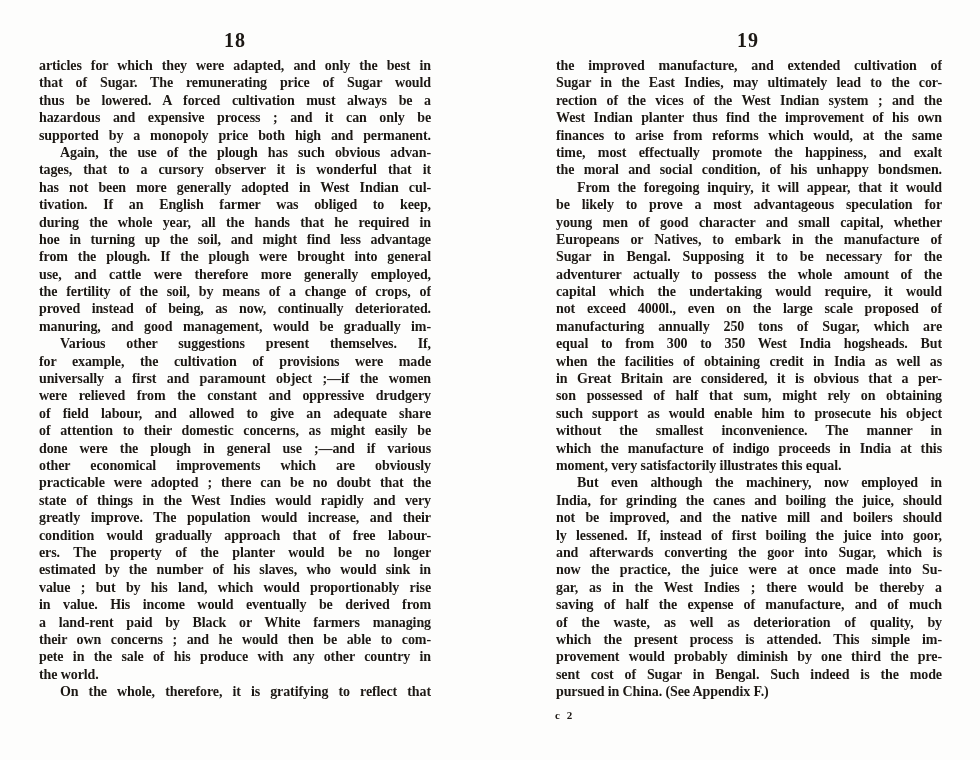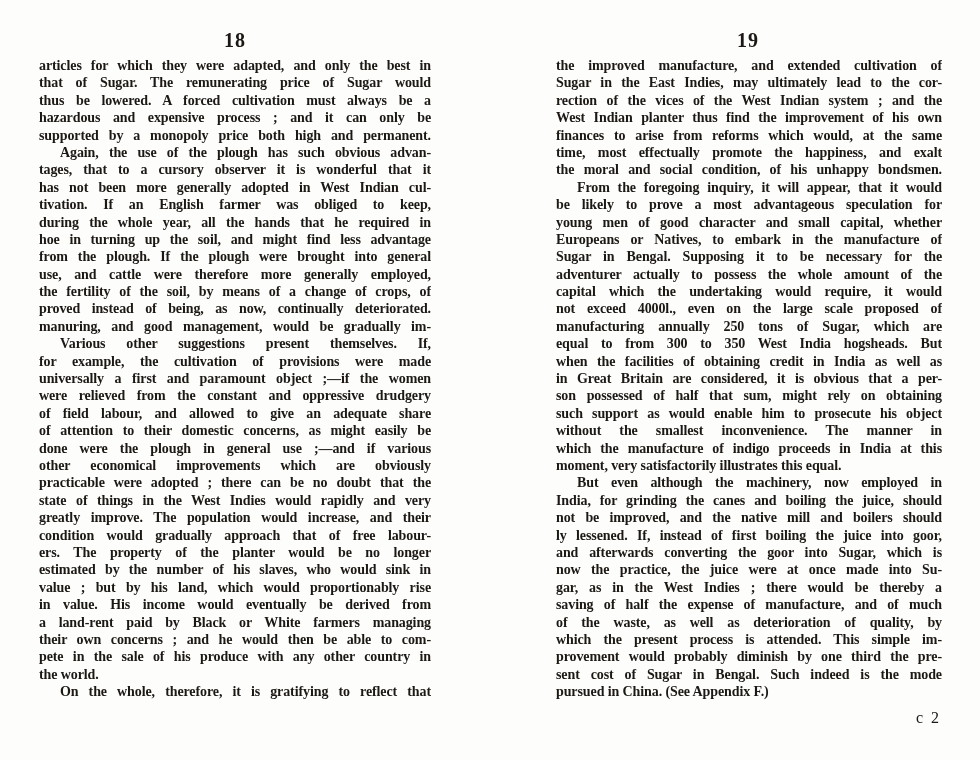--- a/index.html
+++ b/index.html
@@ -45,23 +45,23 @@
     white-space: normal;
     letter-spacing: -0.1px;
   }
   .line.indent { padding-left: 21px; }
   .line.para-end { text-align-last: left; }
   .signature-mark {
     position: absolute;
     top: 709px;
     left: 45px;
     width: 386px;
-    text-align: right;
-    font-size: 16px;
-    font-weight: 400;
+    text-align: left;
+    font-size: 11px;
+    font-weight: 700;
     letter-spacing: 2px;
   }
 </style>
 </head>
 <body>
 
 <div class="spread">
 
   <div class="page page-left">
     <div class="page-number">18</div>

